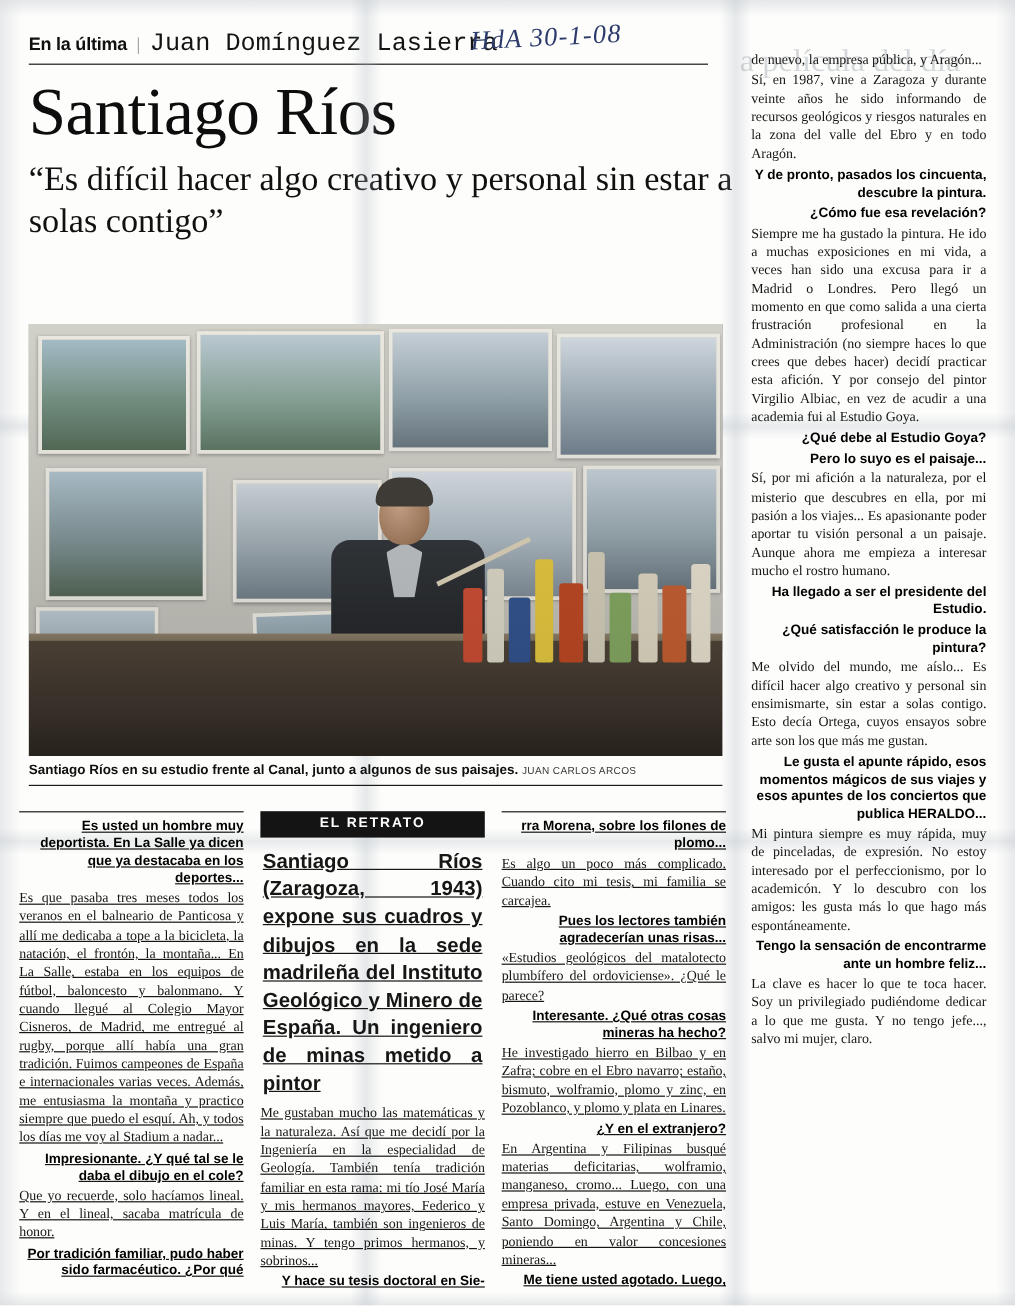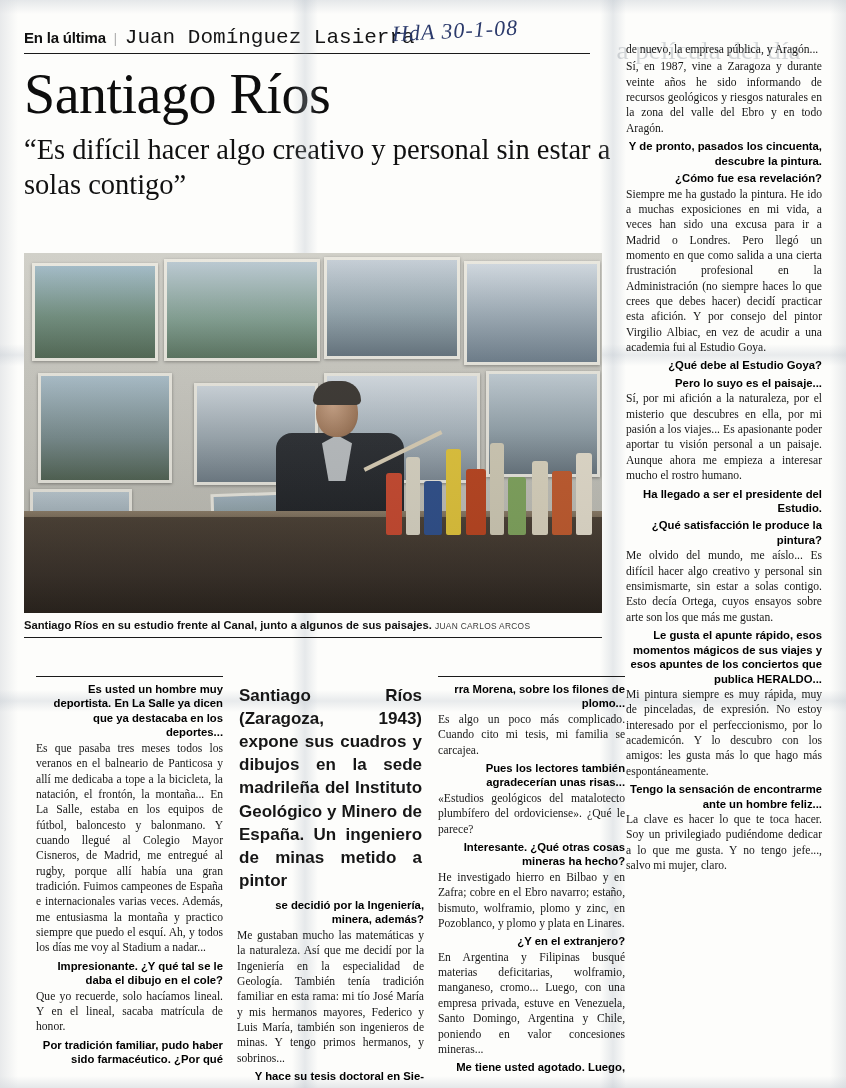--- a/index.html
+++ b/index.html
@@ -110,21 +110,21 @@
     font-size: 26px;
     color: rgba(120,130,140,0.30);
     transform: scaleX(1.04);
     white-space: nowrap;
   }
 
   
   .photo-wrap {
     position: absolute;
     left: 24px;
-    top: 253px;
+    top: 270px;
     width: 578px;
     height: 284px;
   }
   .photo {
     width: 578px;
     height: 360px;
     position: relative;
     overflow: hidden;
     background: #6d6f68;
   }
@@ -236,25 +236,26 @@
   .caption .credit {
     font-weight: normal;
     font-size: 8.4px;
     color: #3a3a3a;
     letter-spacing: 0.3px;
   }
 
   
   .cols {
     position: absolute;
-    left: 36px;
+    left: 16px;
     top: 676px;
     width: 798px;
     display: flex;
     gap: 14px;
+    text-decoration: underline;
   }
   .col {
     width: 188px;
     font-size: 11.6px;
     line-height: 1.325;
     text-align: justify;
     hyphens: auto;
   }
   .col.col-right { width: 196px; }
   .q {
@@ -397,24 +398,24 @@
       <div id="col1">
           <span class="q first">Es usted un hombre muy deportista. En La Salle ya dicen que ya destacaba en los deportes...</span>
           <span class="a">Es que pasaba tres meses todos los veranos en el balneario de Panticosa y allí me dedicaba a tope a la bicicleta, la natación, el frontón, la montaña... En La Salle, estaba en los equipos de fútbol, baloncesto y balonmano. Y cuando llegué al Colegio Mayor Cisneros, de Madrid, me entregué al rugby, porque allí había una gran tradición. Fuimos campeones de España e internacionales varias veces. Además, me entusiasma la montaña y practico siempre que puedo el esquí. Ah, y todos los días me voy al Stadium a nadar...</span>
           <span class="q">Impresionante. ¿Y qué tal se le daba el dibujo en el cole?</span>
           <span class="a">Que yo recuerde, solo hacíamos lineal. Y en el lineal, sacaba matrícula de honor.</span>
           <span class="q">Por tradición familiar, pudo haber sido farmacéutico. ¿Por qué</span>
         </div>
     </div>
     <div class="col">
       <div class="retrato">
+        <div class="retrato-head">EL RETRATO</div>
         <div class="retrato-body">Santiago Ríos (Zaragoza, 1943) expone sus cuadros y dibujos en la sede madrileña del Instituto Geológico y Minero de España. Un ingeniero de minas metido a pintor</div>
       </div>
       <div id="col2">
-          <span class="q first">se decidió por la Ingeniería, minera, además?</span>
           <span class="a">Me gustaban mucho las matemáticas y la naturaleza. Así que me decidí por la Ingeniería en la especialidad de Geología. También tenía tradición familiar en esta rama: mi tío José María y mis hermanos mayores, Federico y Luis María, también son ingenieros de minas. Y tengo primos hermanos, y sobrinos...</span>
           <span class="q">Y hace su tesis doctoral en Sie-</span>
         </div>
     </div>
     <div class="col rule-top">
       <div id="col3">
           <span class="q first">rra Morena, sobre los filones de plomo...</span>
           <span class="a">Es algo un poco más complicado. Cuando cito mi tesis, mi familia se carcajea.</span>
           <span class="q">Pues los lectores también agradecerían unas risas...</span>
           <span class="a">«Estudios geológicos del matalotecto plumbífero del ordoviciense». ¿Qué le parece?</span>

